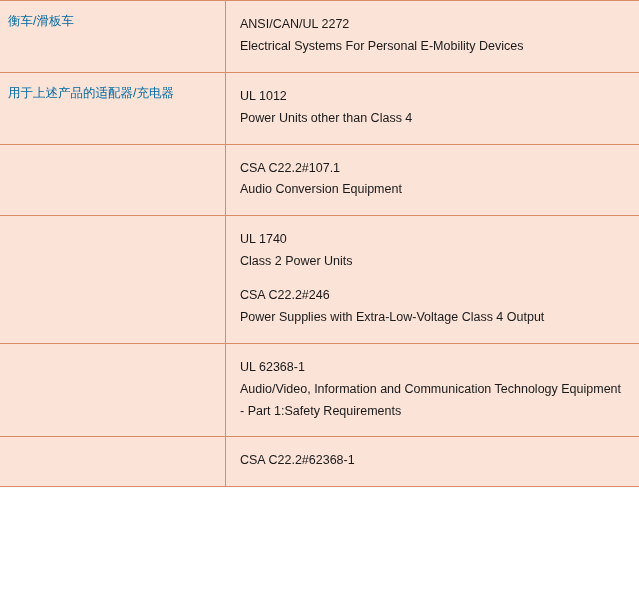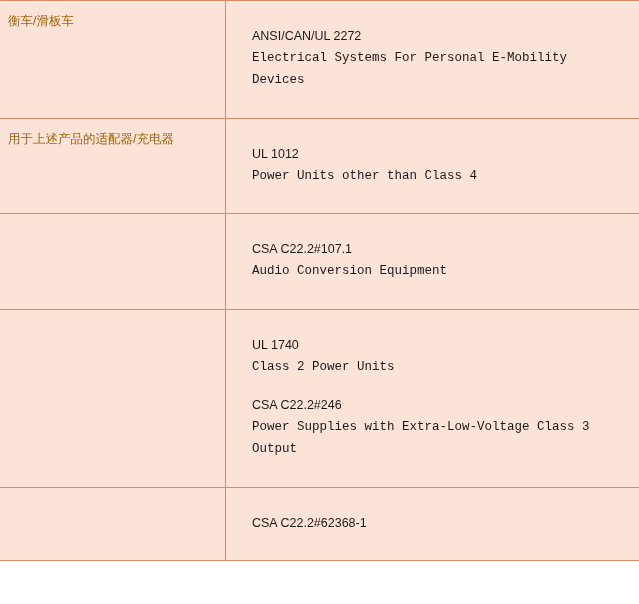--- a/index.html
+++ b/index.html
@@ -29,42 +29,41 @@
   .col-left {
     width: 225px;
     border-right: 1px solid #d98b6a !important;
   }
   .col-right {
     width: 414px;
   }
   .cell-left {
     padding: 11px 8px 11px 8px;
     font-size: 12.5px;
-    color: #a16207;
+    color: #0369a1;
     line-height: 1.5;
   }
   .cell-right {
     padding: 9px 10px 10px 10px;
     font-size: 12.5px;
     color: #1a1a1a;
     line-height: 1.75;
   }
   .blk {
-    margin: 16px;
+    margin: 4px;
   }
   .blk + .blk {
     margin-top: 12px;
   }
   .code {
     display: block;
     white-space: nowrap;
   }
   .desc {
     display: block;
-    font-family: Liberation Mono, monospace;
   }
   .empty {
     height: 0;
   }
   
   .table tr:first-child td {
     border-top: 1px solid #d98b6a;
   }
 </style>
 </head>
@@ -123,26 +122,39 @@
         <div class="cell-left empty"></div>
       </td>
       <td class="col-right">
         <div class="cell-right">
           <div class="blk">
             <span class="code">UL 1740</span>
             <span class="desc">Class 2 Power Units</span>
           </div>
           <div class="blk">
             <span class="code">CSA C22.2#246</span>
-            <span class="desc">Power Supplies with Extra-Low-Voltage Class 3 Output</span>
+            <span class="desc">Power Supplies with Extra-Low-Voltage Class 4 Output</span>
           </div>
         </div>
       </td>
     </tr>
 
+    <tr>
+      <td class="col-left">
+        <div class="cell-left empty"></div>
+      </td>
+      <td class="col-right">
+        <div class="cell-right">
+          <div class="blk">
+            <span class="code">UL 62368-1</span>
+            <span class="desc">Audio/Video, Information and Communication Technology Equipment - Part 1:Safety Requirements</span>
+          </div>
+        </div>
+      </td>
+    </tr>
 
     <tr>
       <td class="col-left">
         <div class="cell-left empty"></div>
       </td>
       <td class="col-right">
         <div class="cell-right">
           <div class="blk">
             <span class="code">CSA C22.2#62368-1</span>
 

